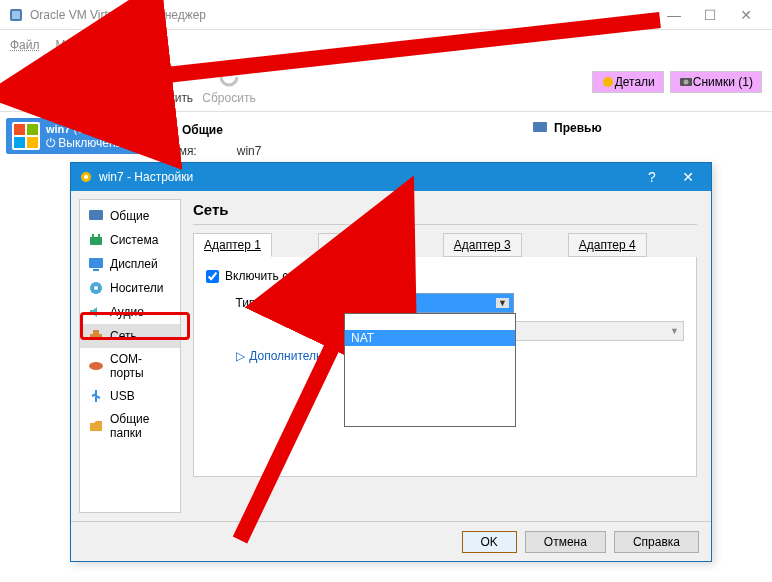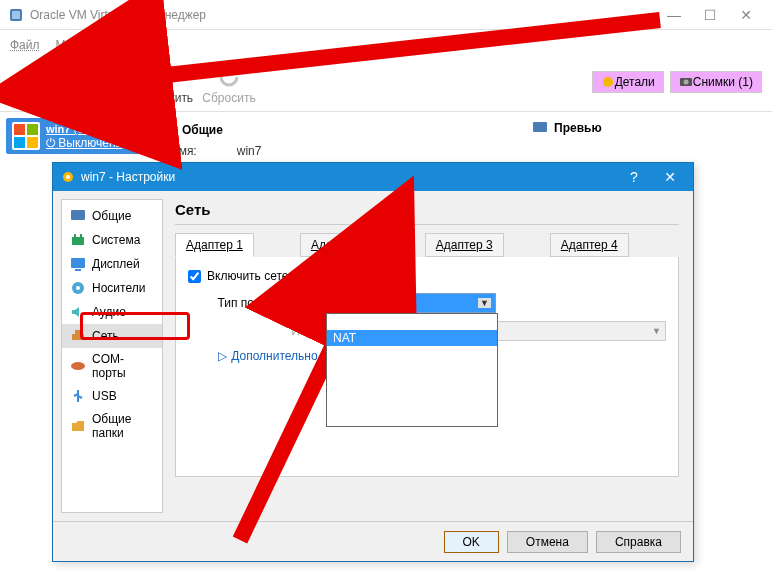--- a/index.html
+++ b/index.html
@@ -14,32 +14,32 @@
 .menubar { height: 22px; display: flex; align-items: flex-end; gap: 16px; padding: 0 10px; color: #888; }
 .menubar span { text-decoration: underline dotted; }
 .toolbar { height: 60px; display: flex; align-items: center; padding: 4px 10px; gap: 10px; border-bottom: 1px solid #e0e0e0; }
 .tb-item { display: flex; flex-direction: column; align-items: center; font-size: 11px; color: #444; width: 54px; }
 .tb-icon { width: 32px; height: 32px; display: flex; align-items: center; justify-content: center; }
 .right-btns { margin-left: auto; display: flex; gap: 6px; }
 .flat-btn { border: 1px solid #ccc; background: #f0abfc; padding: 3px 8px; display: flex; align-items: center; font-size: 11px; }
 
 .content { position: relative; height: calc(582px - 30px - 22px - 60px); display: flex; }
 .vm-list { width: 154px; padding: 6px; }
-.vm-item { background: #3a8de0; color: #fff; border-radius: 2px; padding: 4px 6px; display: flex; gap: 6px; align-items: flex-end; text-decoration: underline; }
+.vm-item { background: #3a8de0; color: #fff; border-radius: 2px; padding: 4px 6px; display: flex; gap: 6px; align-items: flex-end; }
 .vm-item .vm-name { font-weight: bold; font-size: 11px; }
 .vm-item .vm-state { font-size: 10px; }
 .vm-icon-win { width: 28px; height: 28px; }
 
 .detail-pane { flex: 1; padding: 6px; }
 .group-head { display: flex; align-items: center; gap: 6px; font-weight: bold; margin: 4px 0; }
 .detail-row { display: flex; gap: 40px; padding: 2px 10px; color: #333; }
 .preview-box { position: absolute; right: 20px; top: 4px; width: 220px; }
 
 
-.dialog { position: absolute; left: 52px; top: 162px; width: 642px; height: 400px; background: #f0f0f0; border: 1px solid #1a6fb3; box-shadow: 3px 3px 8px rgba(0,0,0,0.15); }
+.dialog { position: absolute; left: 70px; top: 162px; width: 642px; height: 400px; background: #f0f0f0; border: 1px solid #1a6fb3; box-shadow: 3px 3px 8px rgba(0,0,0,0.15); }
 .dlg-title { height: 28px; background: #1a8ad6; color: #fff; display: flex; align-items: center; padding: 0 8px; gap: 6px; }
 .dlg-title .spacer { flex: 1; }
 .dlg-title .win-btn { color: #fff; width: 30px; height: 22px; }
 .dlg-body { display: flex; height: calc(100% - 28px - 40px); }
 .dlg-nav { width: 130px; background: #fff; margin: 8px; border: 1px solid #ccc; padding: 4px 0; }
 .nav-item { display: flex; align-items: center; gap: 6px; padding: 4px 8px; font-size: 12px; }
 .nav-item.selected { background: #e0e0e0; }
 .nav-icon { width: 16px; height: 16px; flex-shrink: 0; }
 .dlg-main { flex: 1; padding: 10px 14px 10px 4px; }
 .dlg-main h2 { font-size: 15px; font-weight: 600; margin-bottom: 6px; }

